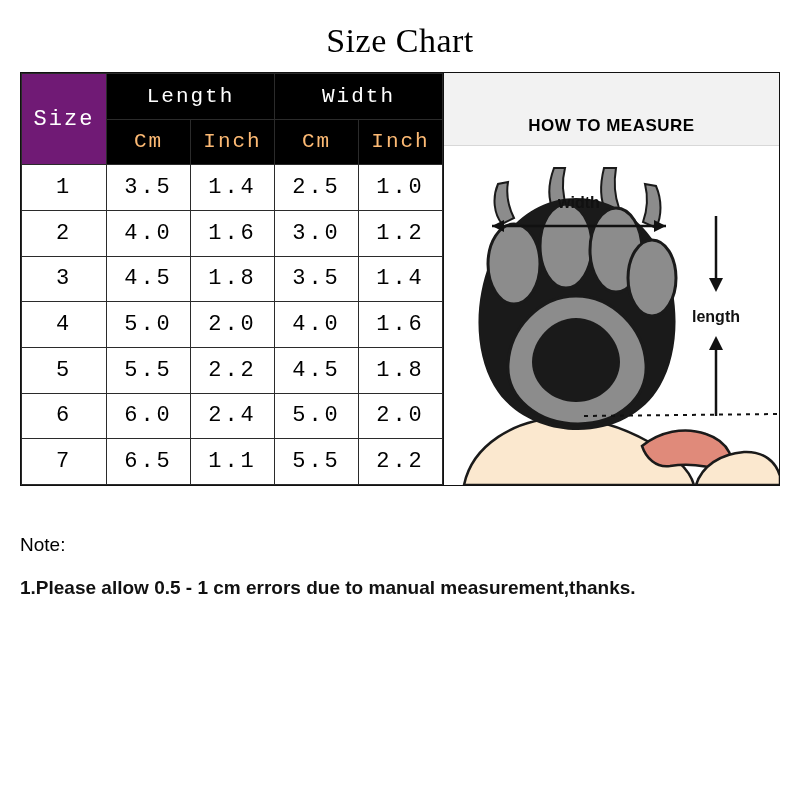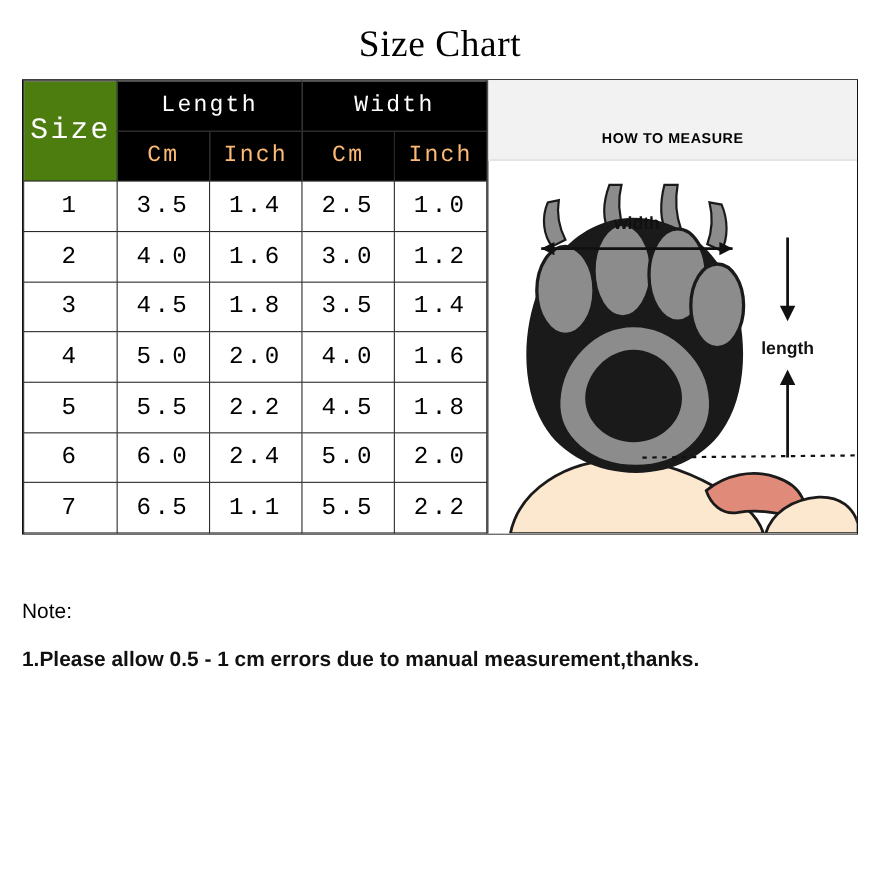--- a/index.html
+++ b/index.html
@@ -55,23 +55,23 @@
   }
   .hdr-cell {
     background: #000000;
     color: #ffffff;
     font-weight: 400;
     font-size: 21px;
     letter-spacing: 2px;
     font-family: "Liberation Mono", monospace;
   }
   .hdr-size {
-    background: #4d7c0f;
+    background: #701a75;
     color: #ffffff;
-    font-size: 27px;
+    font-size: 22px;
     letter-spacing: 2px;
     width: 84px;
     margin-top: 36px;
   }
   .hdr-sub {
     background: #000000;
     color: #fdba74;
     font-size: 21px;
     letter-spacing: 2px;
     font-family: Liberation Mono, monospace;
@@ -94,37 +94,37 @@
   }
   .measure-head {
     height: 72px;
     background: #f2f2f2;
     display: flex;
     align-items: center;
     justify-content: center;
     border-bottom: 1px solid #d8d8d8;
   }
   .measure-head span {
-    font-size: 13px;
+    font-size: 17px;
     font-weight: bold;
     letter-spacing: 0.5px;
     font-family: "Liberation Sans", sans-serif;
     margin-top: 33px;
   }
   .measure-body {
     position: relative;
     height: 339px;
     overflow: hidden;
   }
   .paw-svg { position: absolute; left: 0; top: 0; }
 
   
   .notes {
     width: 760px;
-    margin: 12px auto;
+    margin: 0 auto;
     padding-top: 48px;
     font-family: "Liberation Sans", sans-serif;
   }
   .notes .note-line {
     font-size: 19px;
     line-height: 1.0;
     padding: 0 0 22px 0;
     color: #111;
     font-weight: bold;
   }

